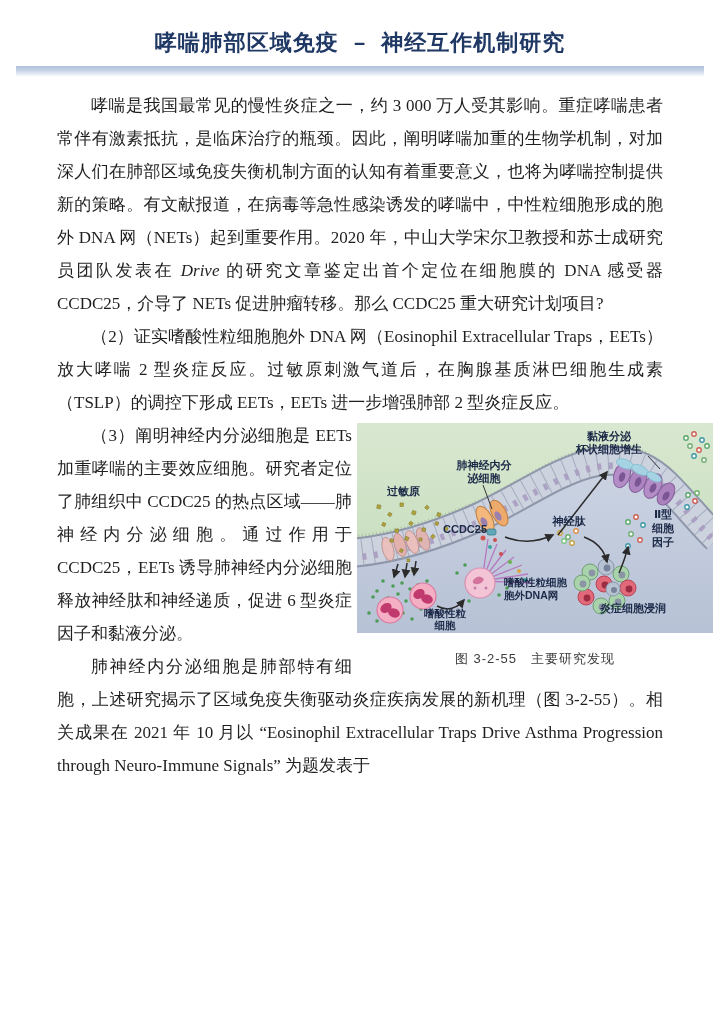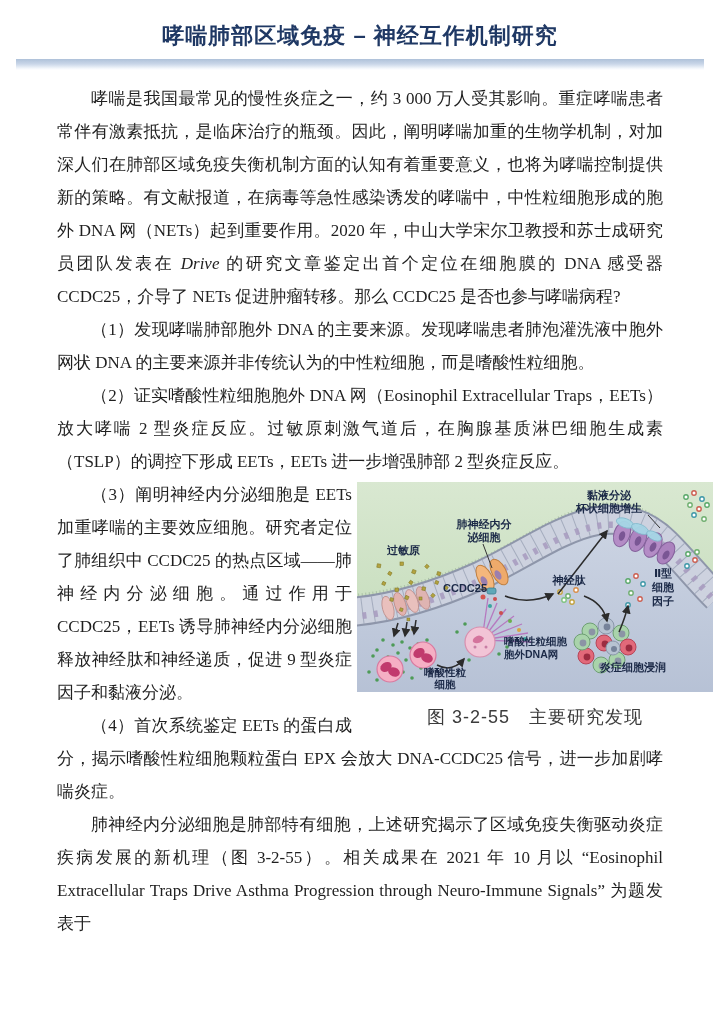--- a/index.html
+++ b/index.html
@@ -1,60 +1,59 @@
 <!DOCTYPE html>
 <html><head>
 <meta charset="utf-8">
 <style>
   html,body{margin:0;padding:0;background:#ffffff;}
   .page{
     position:relative;width:720px;height:1009px;background:#ffffff;
     overflow:hidden;font-family:"Liberation Serif","DejaVu Serif",serif;color:#1f1f1f;
   }
   .doc-title{
-    margin:0;padding-top:21px;text-align:center;
-    font-family:Liberation Sans, sans-serif;
+    margin:0;padding-top:28px;text-align:center;
+    font-family:Liberation Mono, monospace;
     font-size:22px;font-weight:bold;color:#1f3864;letter-spacing:1px;
   }
   .title-bar{
     margin:8px 16px 0 16px;height:11px;
     background:linear-gradient(to bottom,#aec1d9 0%,#c9d6e8 45%,#f2f6fb 85%,#ffffff 100%);
   }
   .content{
     margin:12px 57px 0 57px;
     font-size:17px;line-height:33px;text-align:justify;
   }
   .content p{margin:0;text-indent:2em;}
   .content i{font-style:italic;}
   .fig{
     float:right;width:356px;margin:4px -50px 8px 5px;
   }
   .fig svg{display:block;}
   .fig-caption{
     margin-top:9px;text-align:center;
     font-family:"Liberation Sans","DejaVu Sans",sans-serif;
-    font-size:18px;color:#3c3c3c;letter-spacing:1px;
+    font-size:13px;color:#3c3c3c;letter-spacing:1px;
   }
   .fig-label{
     font-family:"Liberation Sans","DejaVu Sans",sans-serif;
     font-weight:bold;fill:#1b2947;
   }
 </style>
 </head>
 <body>
 
 <div class="page">
 
   <h1 class="doc-title">哮喘肺部区域免疫 – 神经互作机制研究</h1>
   <div class="title-bar"></div>
 
   <div class="content">
     <div id="paras-a">
-        <p><span>哮喘是我国最常见的慢性炎症之一，约 3 000 万人受其影响。重症哮喘患者常伴有激素抵抗，是临床治疗的瓶颈。因此，阐明哮喘加重的生物学机制，对加深人们在肺部区域免疫失衡机制方面的认知有着重要意义，也将为哮喘控制提供新的策略。有文献报道，在病毒等急性感染诱发的哮喘中，中性粒细胞形成的胞外 DNA 网（NETs）起到重要作用。2020 年，中山大学宋尔卫教授和苏士成研究员团队发表在 </span><i>Drive</i><span> 的研究文章鉴定出首个定位在细胞膜的 DNA 感受器 CCDC25，介导了 NETs 促进肿瘤转移。那么 CCDC25 是否也参与哮喘病程?</span></p>
-        <p><span>（1）发现哮喘肺部胞外 DNA 的主要来源。发现哮喘患者肺泡灌洗液中胞外网状 DNA 的主要来源并非传统认为的中性粒细胞，而是嗜酸性粒细胞。</span></p>
+        <p><span>哮喘是我国最常见的慢性炎症之一，约 3 000 万人受其影响。重症哮喘患者常伴有激素抵抗，是临床治疗的瓶颈。因此，阐明哮喘加重的生物学机制，对加深人们在肺部区域免疫失衡机制方面的认知有着重要意义，也将为哮喘控制提供新的策略。有文献报道，在病毒等急性感染诱发的哮喘中，中性粒细胞形成的胞外 DNA 网（NETs）起到重要作用。2020 年，中山大学宋尔卫教授和苏士成研究员团队发表在 </span><i>Drive</i><span> 的研究文章鉴定出首个定位在细胞膜的 DNA 感受器 CCDC25，介导了 NETs 促进肿瘤转移。那么 CCDC25 重大研究计划项目?</span></p>
         <p><span>（2）证实嗜酸性粒细胞胞外 DNA 网（Eosinophil Extracellular Traps，EETs）放大哮喘 2 型炎症反应。过敏原刺激气道后，在胸腺基质淋巴细胞生成素（TSLP）的调控下形成 EETs，EETs 进一步增强肺部 2 型炎症反应。</span></p>
       </div>
 
     <div class="fig">
       <svg width="356" height="210" viewBox="0 0 356 210">
         <defs>
           <linearGradient id="gGreen" x1="0" y1="0" x2="0" y2="1">
             <stop offset="0" stop-color="#d9e8d1"></stop>
               <stop offset="1" stop-color="#bfd9b5"></stop>
           </linearGradient>
@@ -270,18 +269,17 @@
         <text class="fig-label" x="88" y="194" font-size="10.5" text-anchor="middle">嗜酸性粒</text>
         <text class="fig-label" x="88" y="206" font-size="10.5" text-anchor="middle">细胞</text>
         <text class="fig-label" x="147" y="163" font-size="10.5">嗜酸性粒细胞</text>
         <text class="fig-label" x="147" y="176" font-size="10.5">胞外DNA网</text>
         <text class="fig-label" x="276" y="189" font-size="11" text-anchor="middle">炎症细胞浸润</text>
       </svg>
       <div class="fig-caption">图 3-2-55　主要研究发现</div>
     </div>
 
     <div id="paras-b">
-        <p><span>（3）阐明神经内分泌细胞是 EETs 加重哮喘的主要效应细胞。研究者定位了肺组织中 CCDC25 的热点区域——肺神经内分泌细胞。通过作用于 CCDC25，EETs 诱导肺神经内分泌细胞释放神经肽和神经递质，促进 9 型炎症因子和黏液分泌。</span></p>
-        <p><span>（4）首次系统鉴定 EETs 的蛋白成分，揭示嗜酸性粒细胞颗粒蛋白 EPX 会放大 DNA-CCDC25 信号，进一步加剧哮喘炎症。</span></p>
+        <p><span>（3）阐明神经内分泌细胞是 EETs 加重哮喘的主要效应细胞。研究者定位了肺组织中 CCDC25 的热点区域——肺神经内分泌细胞。通过作用于 CCDC25，EETs 诱导肺神经内分泌细胞释放神经肽和神经递质，促进 6 型炎症因子和黏液分泌。</span></p>
         <p><span>肺神经内分泌细胞是肺部特有细胞，上述研究揭示了区域免疫失衡驱动炎症疾病发展的新机理（图 3-2-55）。相关成果在 2021 年 10 月以 “Eosinophil Extracellular Traps Drive Asthma Progression through Neuro-Immune Signals” 为题发表于 </span></p>
       </div>
   </div>
 </div>
 
 </body></html>

